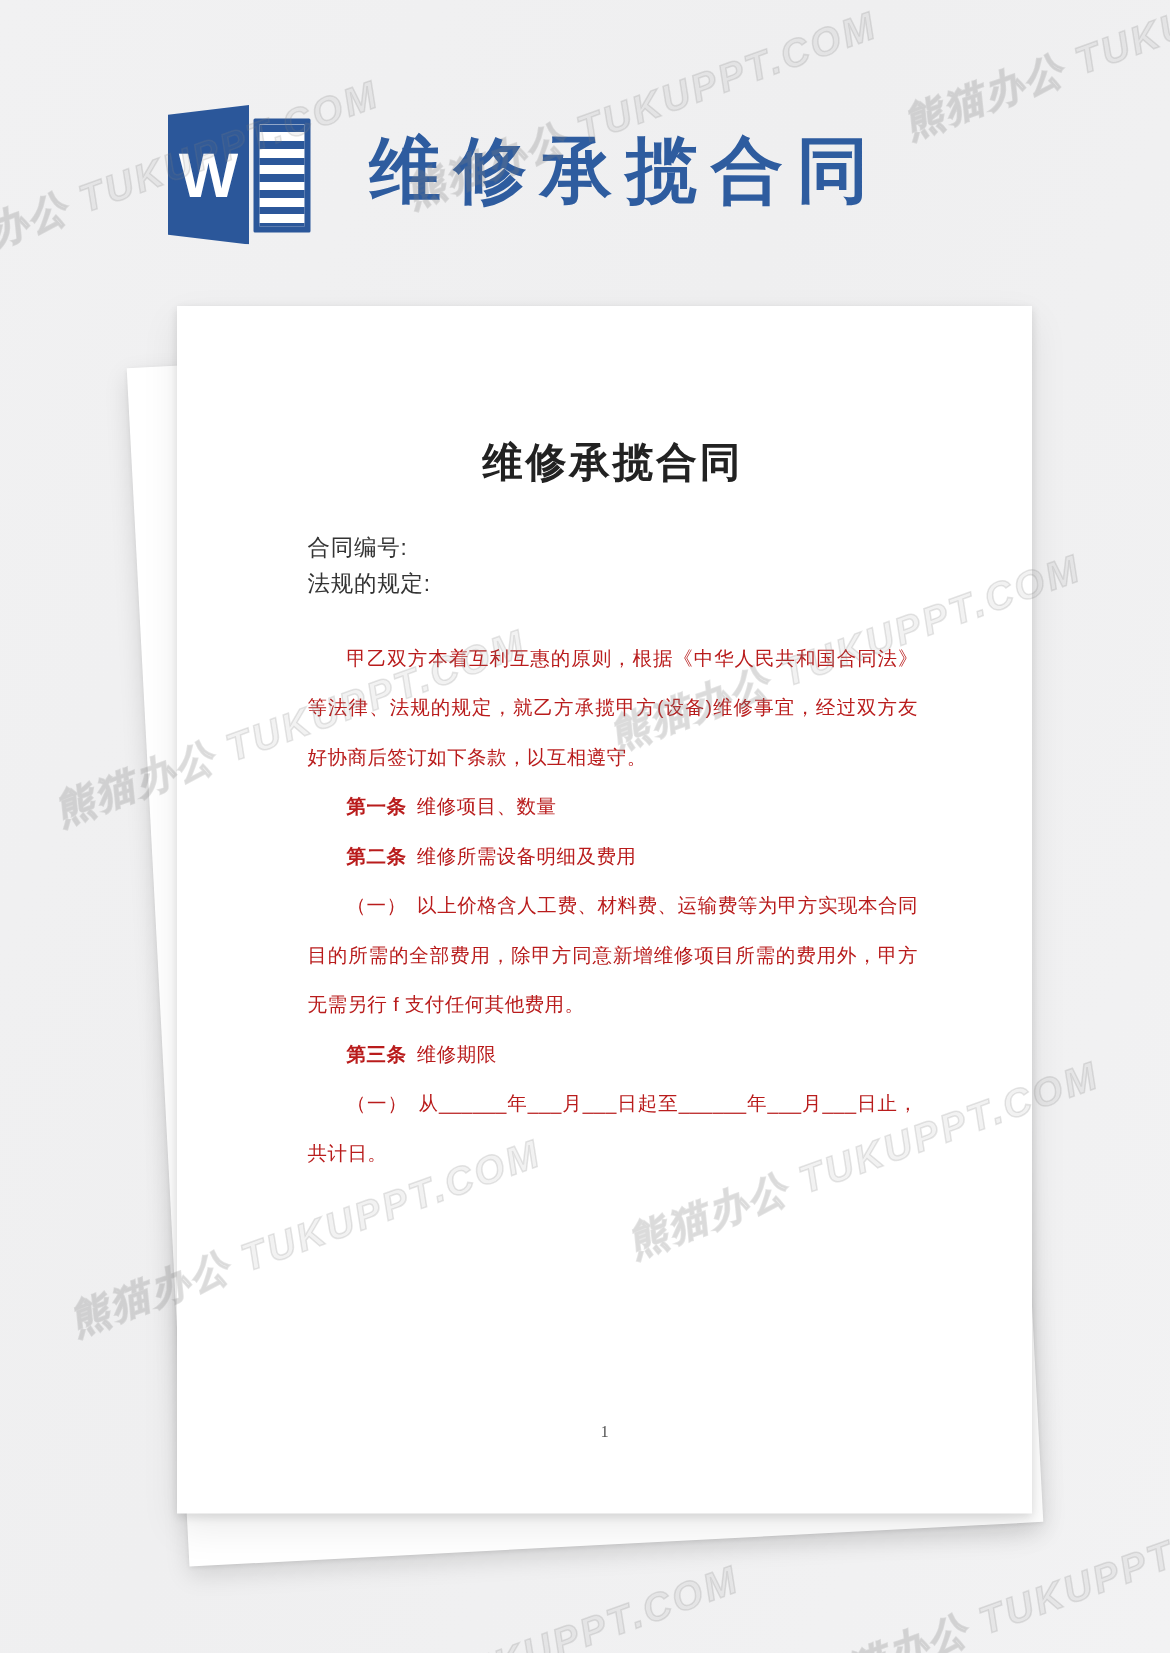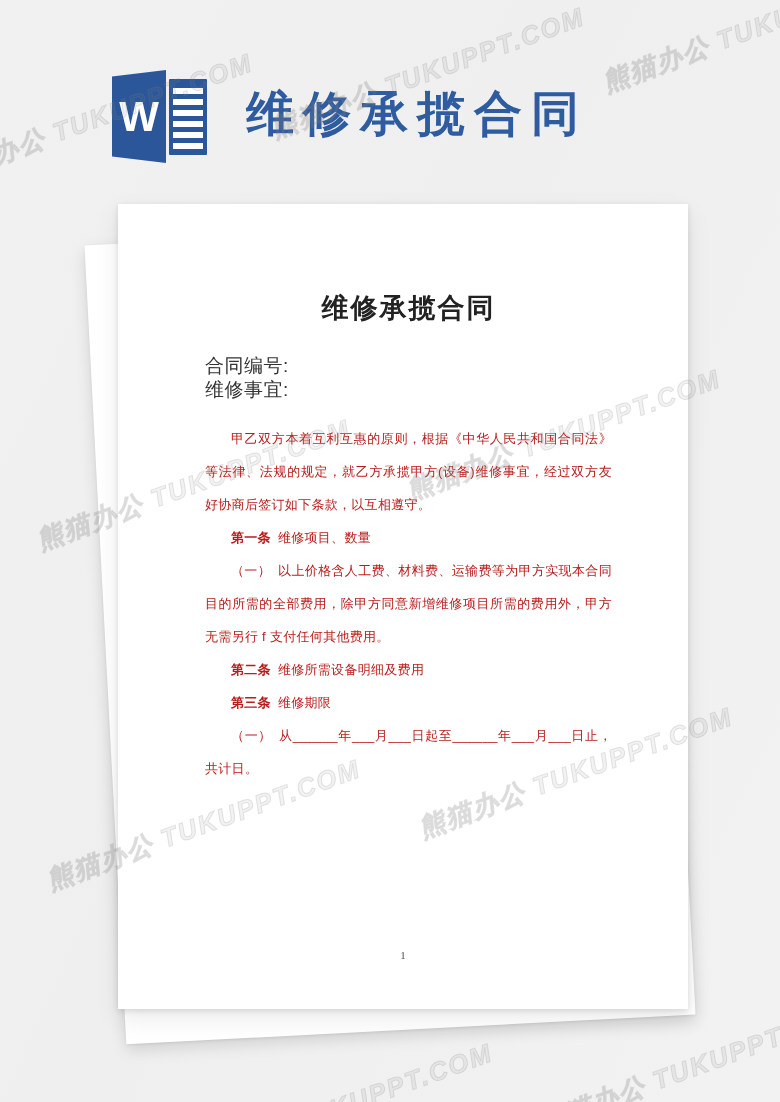--- a/index.html
+++ b/index.html
@@ -58,21 +58,21 @@
     color: #3a3a3a;
   }
   .doc-title {
     margin-top: 84px;
     font-size: 27px; line-height: 40px; font-weight: bold;
     text-align: center; color: #222222;
     letter-spacing: 2px;
   }
   .meta { margin-top: 26px; }
   .meta p {
-    font-size: 19px; line-height: 24px; color: #333333;
+    font-size: 15px; line-height: 24px; color: #333333;
     letter-spacing: 0.5px;
   }
   .doc-body { margin-top: 20px; }
   .doc-body p {
     font-size: 13px; line-height: 33px; color: #b91c1c;
     text-indent: 2em; text-align: justify; letter-spacing: 0.3px;
   }
   .doc-body .bold-lead { font-weight: bold; }
   .doc-body .lead { margin-right: 7px; }
   .page-number {
@@ -97,27 +97,27 @@
 <body>
 
 <div class="stage">
 
   <div class="back-page"></div>
 
   <div class="page">
     <h2 class="doc-title">维修承揽合同</h2>
     <div class="meta">
       <p>合同编号:</p>
-      <p>维修事宜:</p>
+      <p>法规的规定:</p>
     </div>
     <div class="doc-body">
         <p>甲乙双方本着互利互惠的原则，根据《中华人民共和国合同法》等法律、法规的规定，就乙方承揽甲方(设备)维修事宜，经过双方友好协商后签订如下条款，以互相遵守。</p>
         <p><span class="lead bold-lead">第一条</span>维修项目、数量</p>
+        <p><span class="lead bold-lead">第二条</span>维修所需设备明细及费用</p>
         <p><span class="lead">（一）</span>以上价格含人工费、材料费、运输费等为甲方实现本合同目的所需的全部费用，除甲方同意新增维修项目所需的费用外，甲方无需另行 f 支付任何其他费用。</p>
-        <p><span class="lead bold-lead">第二条</span>维修所需设备明细及费用</p>
         <p><span class="lead bold-lead">第三条</span>维修期限</p>
         <p><span class="lead">（一）</span>从______年___月___日起至______年___月___日止，共计日。</p>
       </div>
     <div class="page-number">1</div>
   </div>
 
   <div class="header">
     <div class="word-logo">
       <div class="word-logo-flap">
         <span class="word-logo-letter">W</span>

